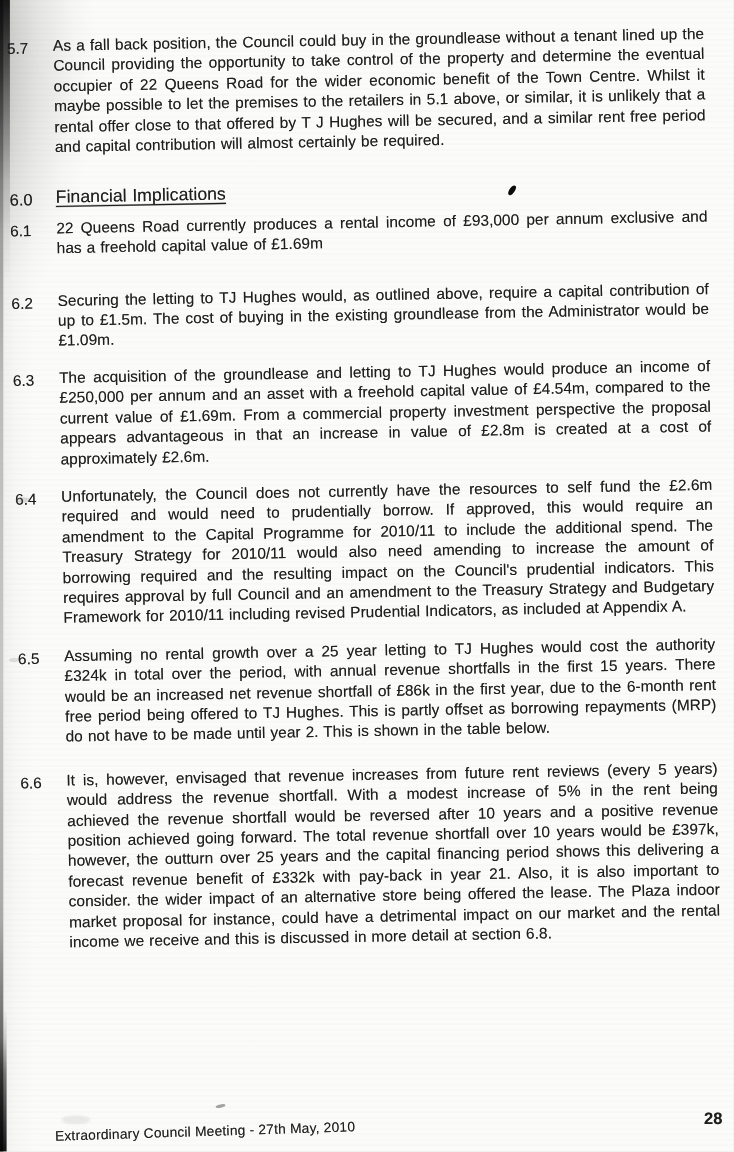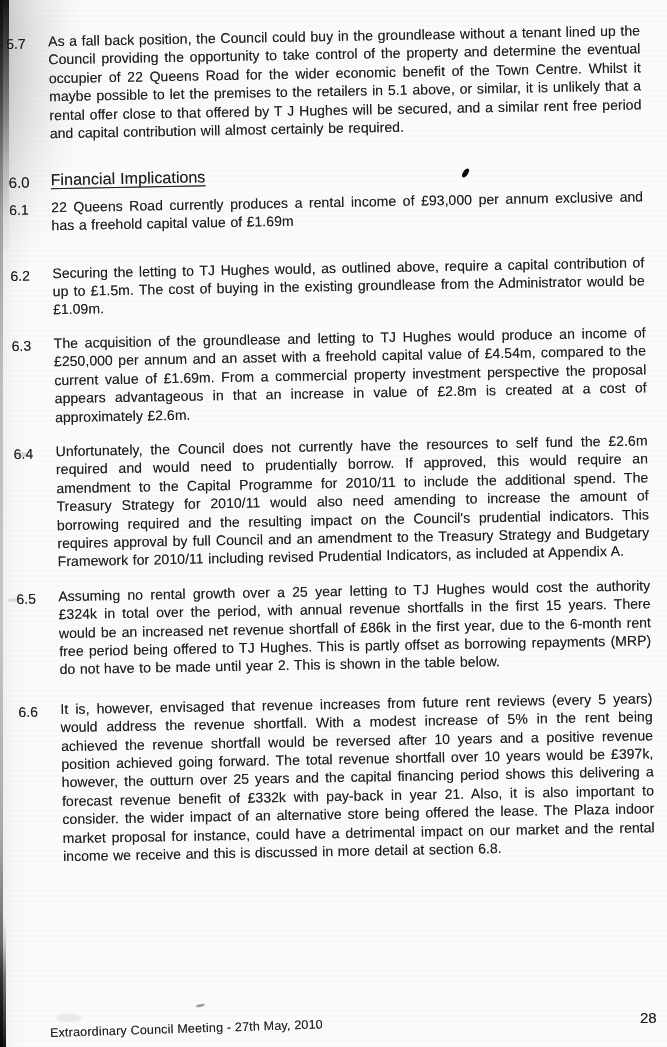--- a/index.html
+++ b/index.html
@@ -60,21 +60,21 @@
   .heading-row .num { font-size:15px; padding-top:3px; }
   
   .footer {
     position:absolute; left:50px; top:1026px;
     font-size:12.5px; letter-spacing:0.2px;
     transform:rotate(-1.8deg); transform-origin:0 50%;
     text-shadow:0 0 0.5px rgba(20,20,20,0.5);
   }
   .pagenum {
     position:absolute; left:640px; top:1009px;
-    font-size:15px; text-shadow:0 0 0.5px rgba(20,20,20,0.5);
+    font-size:15px; text-shadow:0 0 0.5px rgba(20,20,20,0.5);font-weight:bold;
   }
   
   .speck-main {
     position:absolute; left:463px; top:168px; width:5px; height:10px;
     background:#0c0c0c; border-radius:60% 40% 55% 45%;
     transform:rotate(28deg);
   }
   .speck-footer {
     position:absolute; left:196px; top:1004px; width:9px; height:3px;
     background:rgba(90,90,90,0.55); border-radius:50%; transform:rotate(-12deg);

